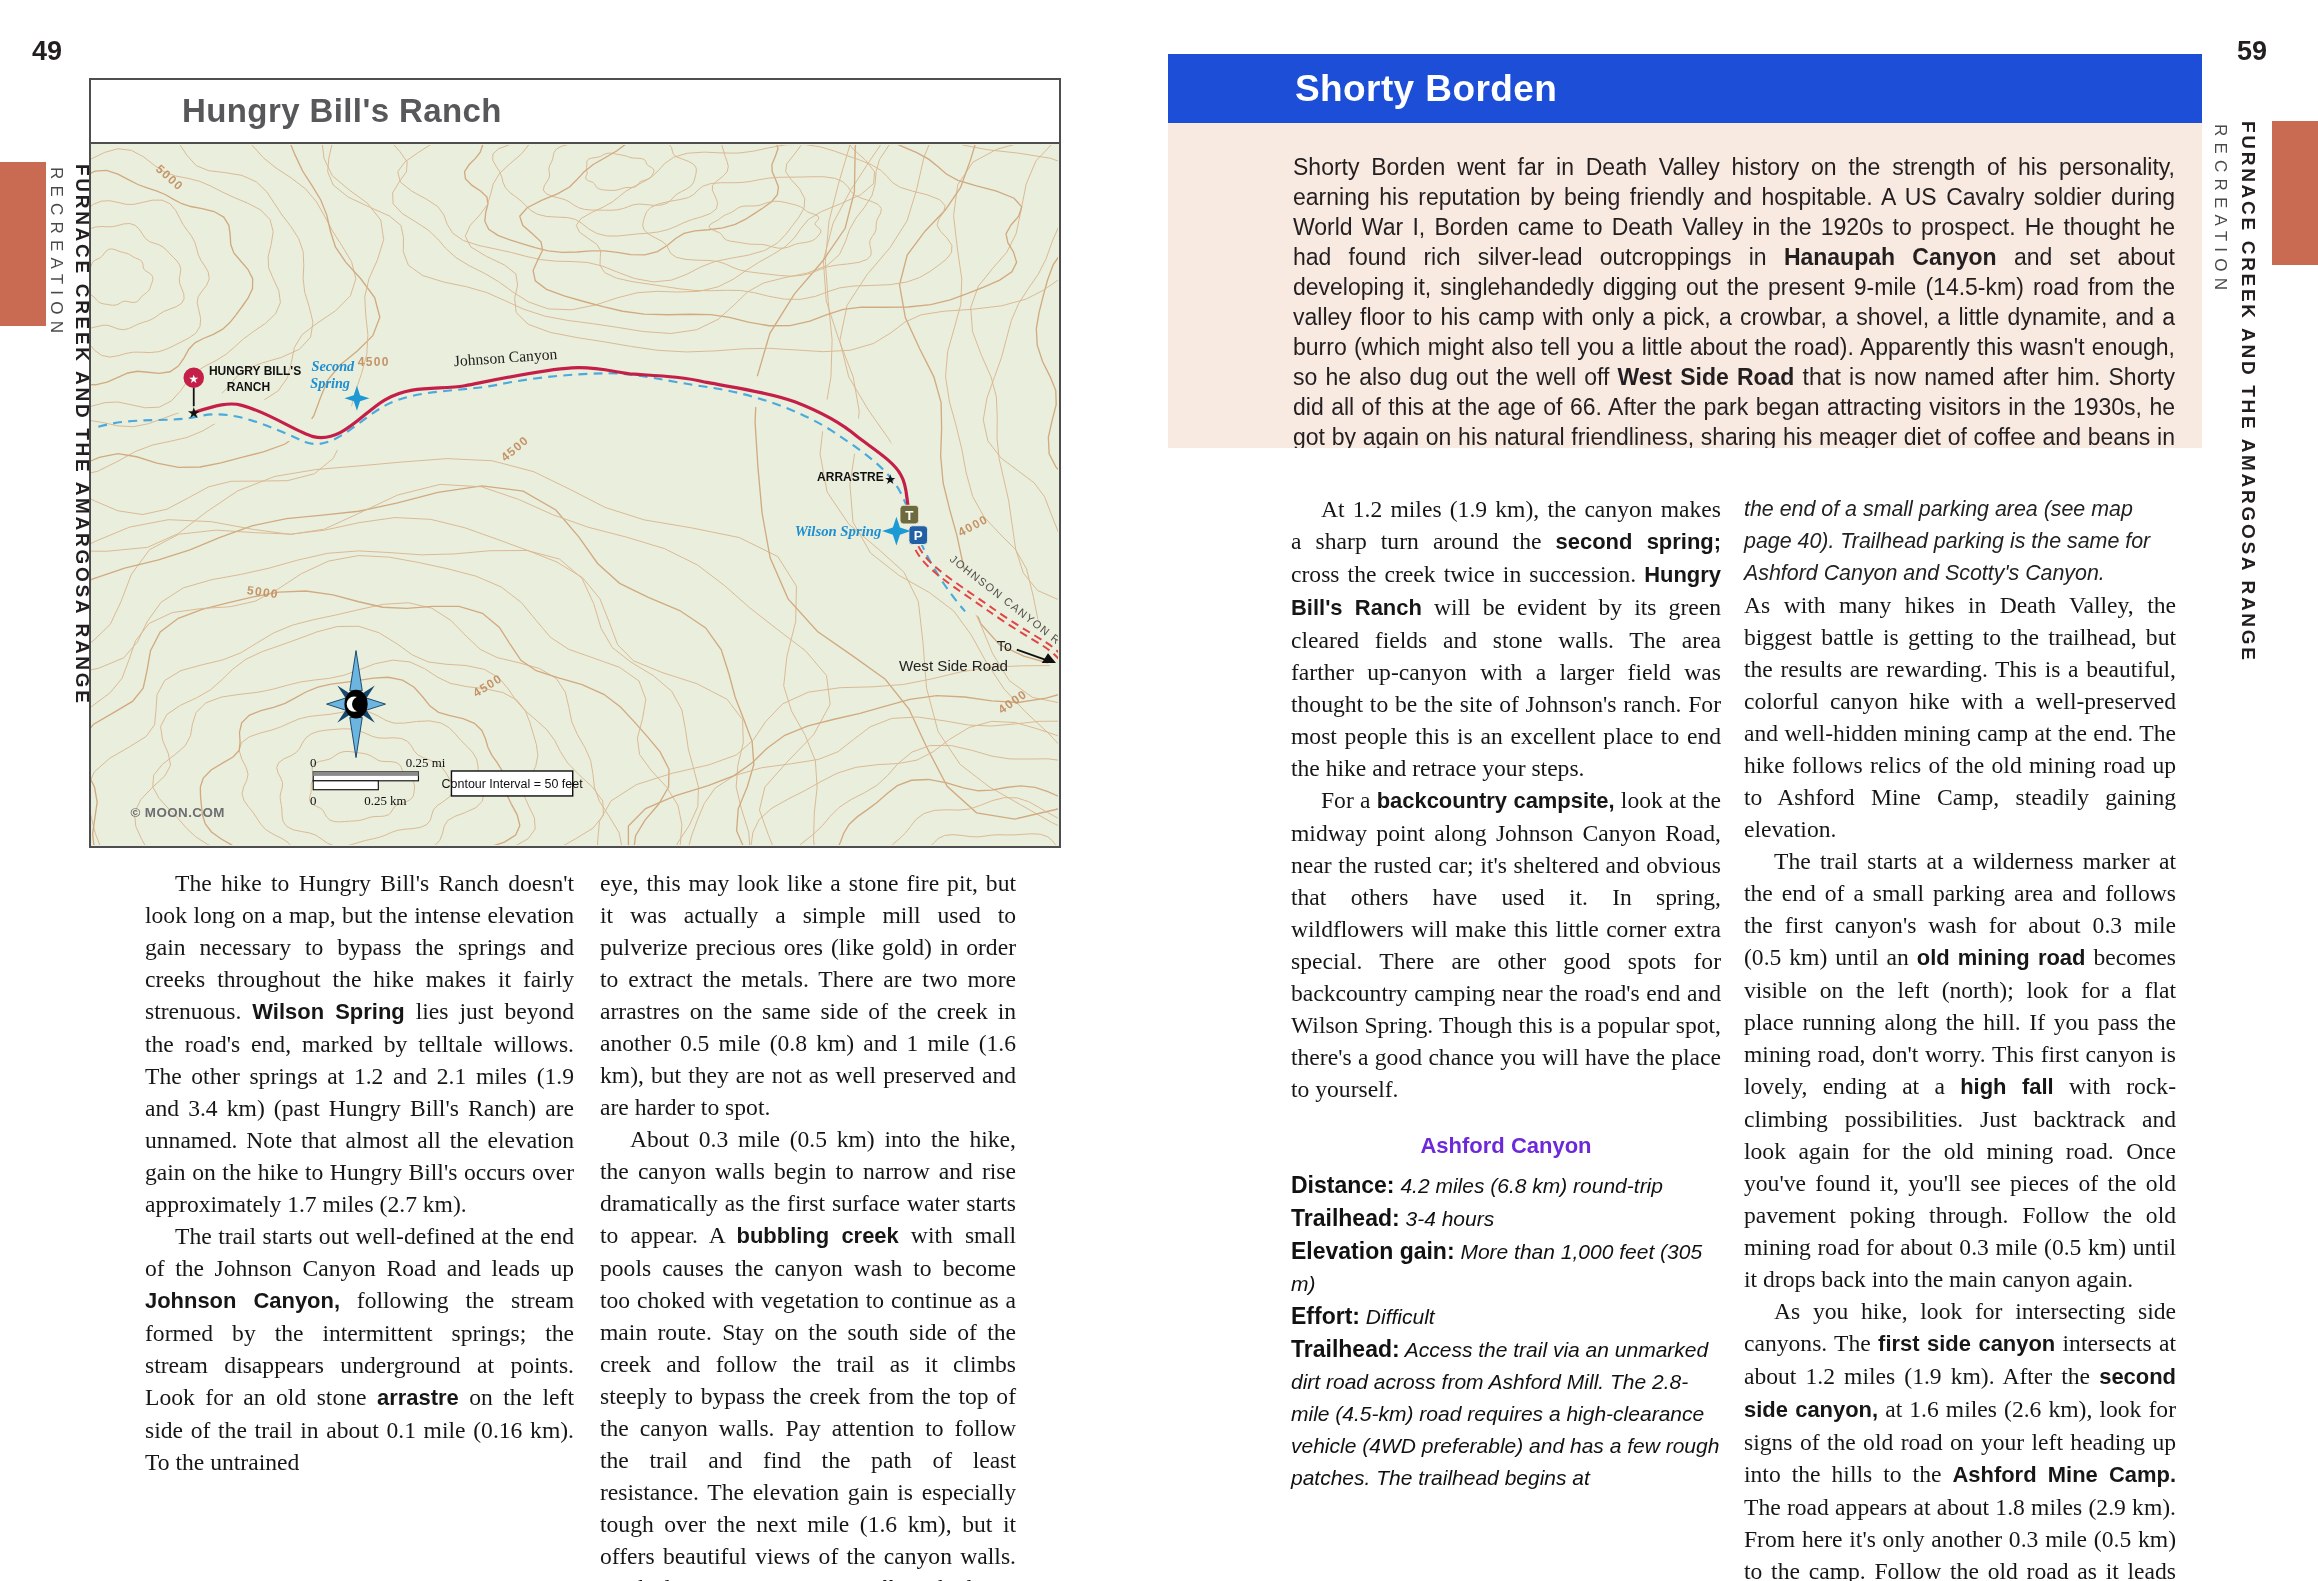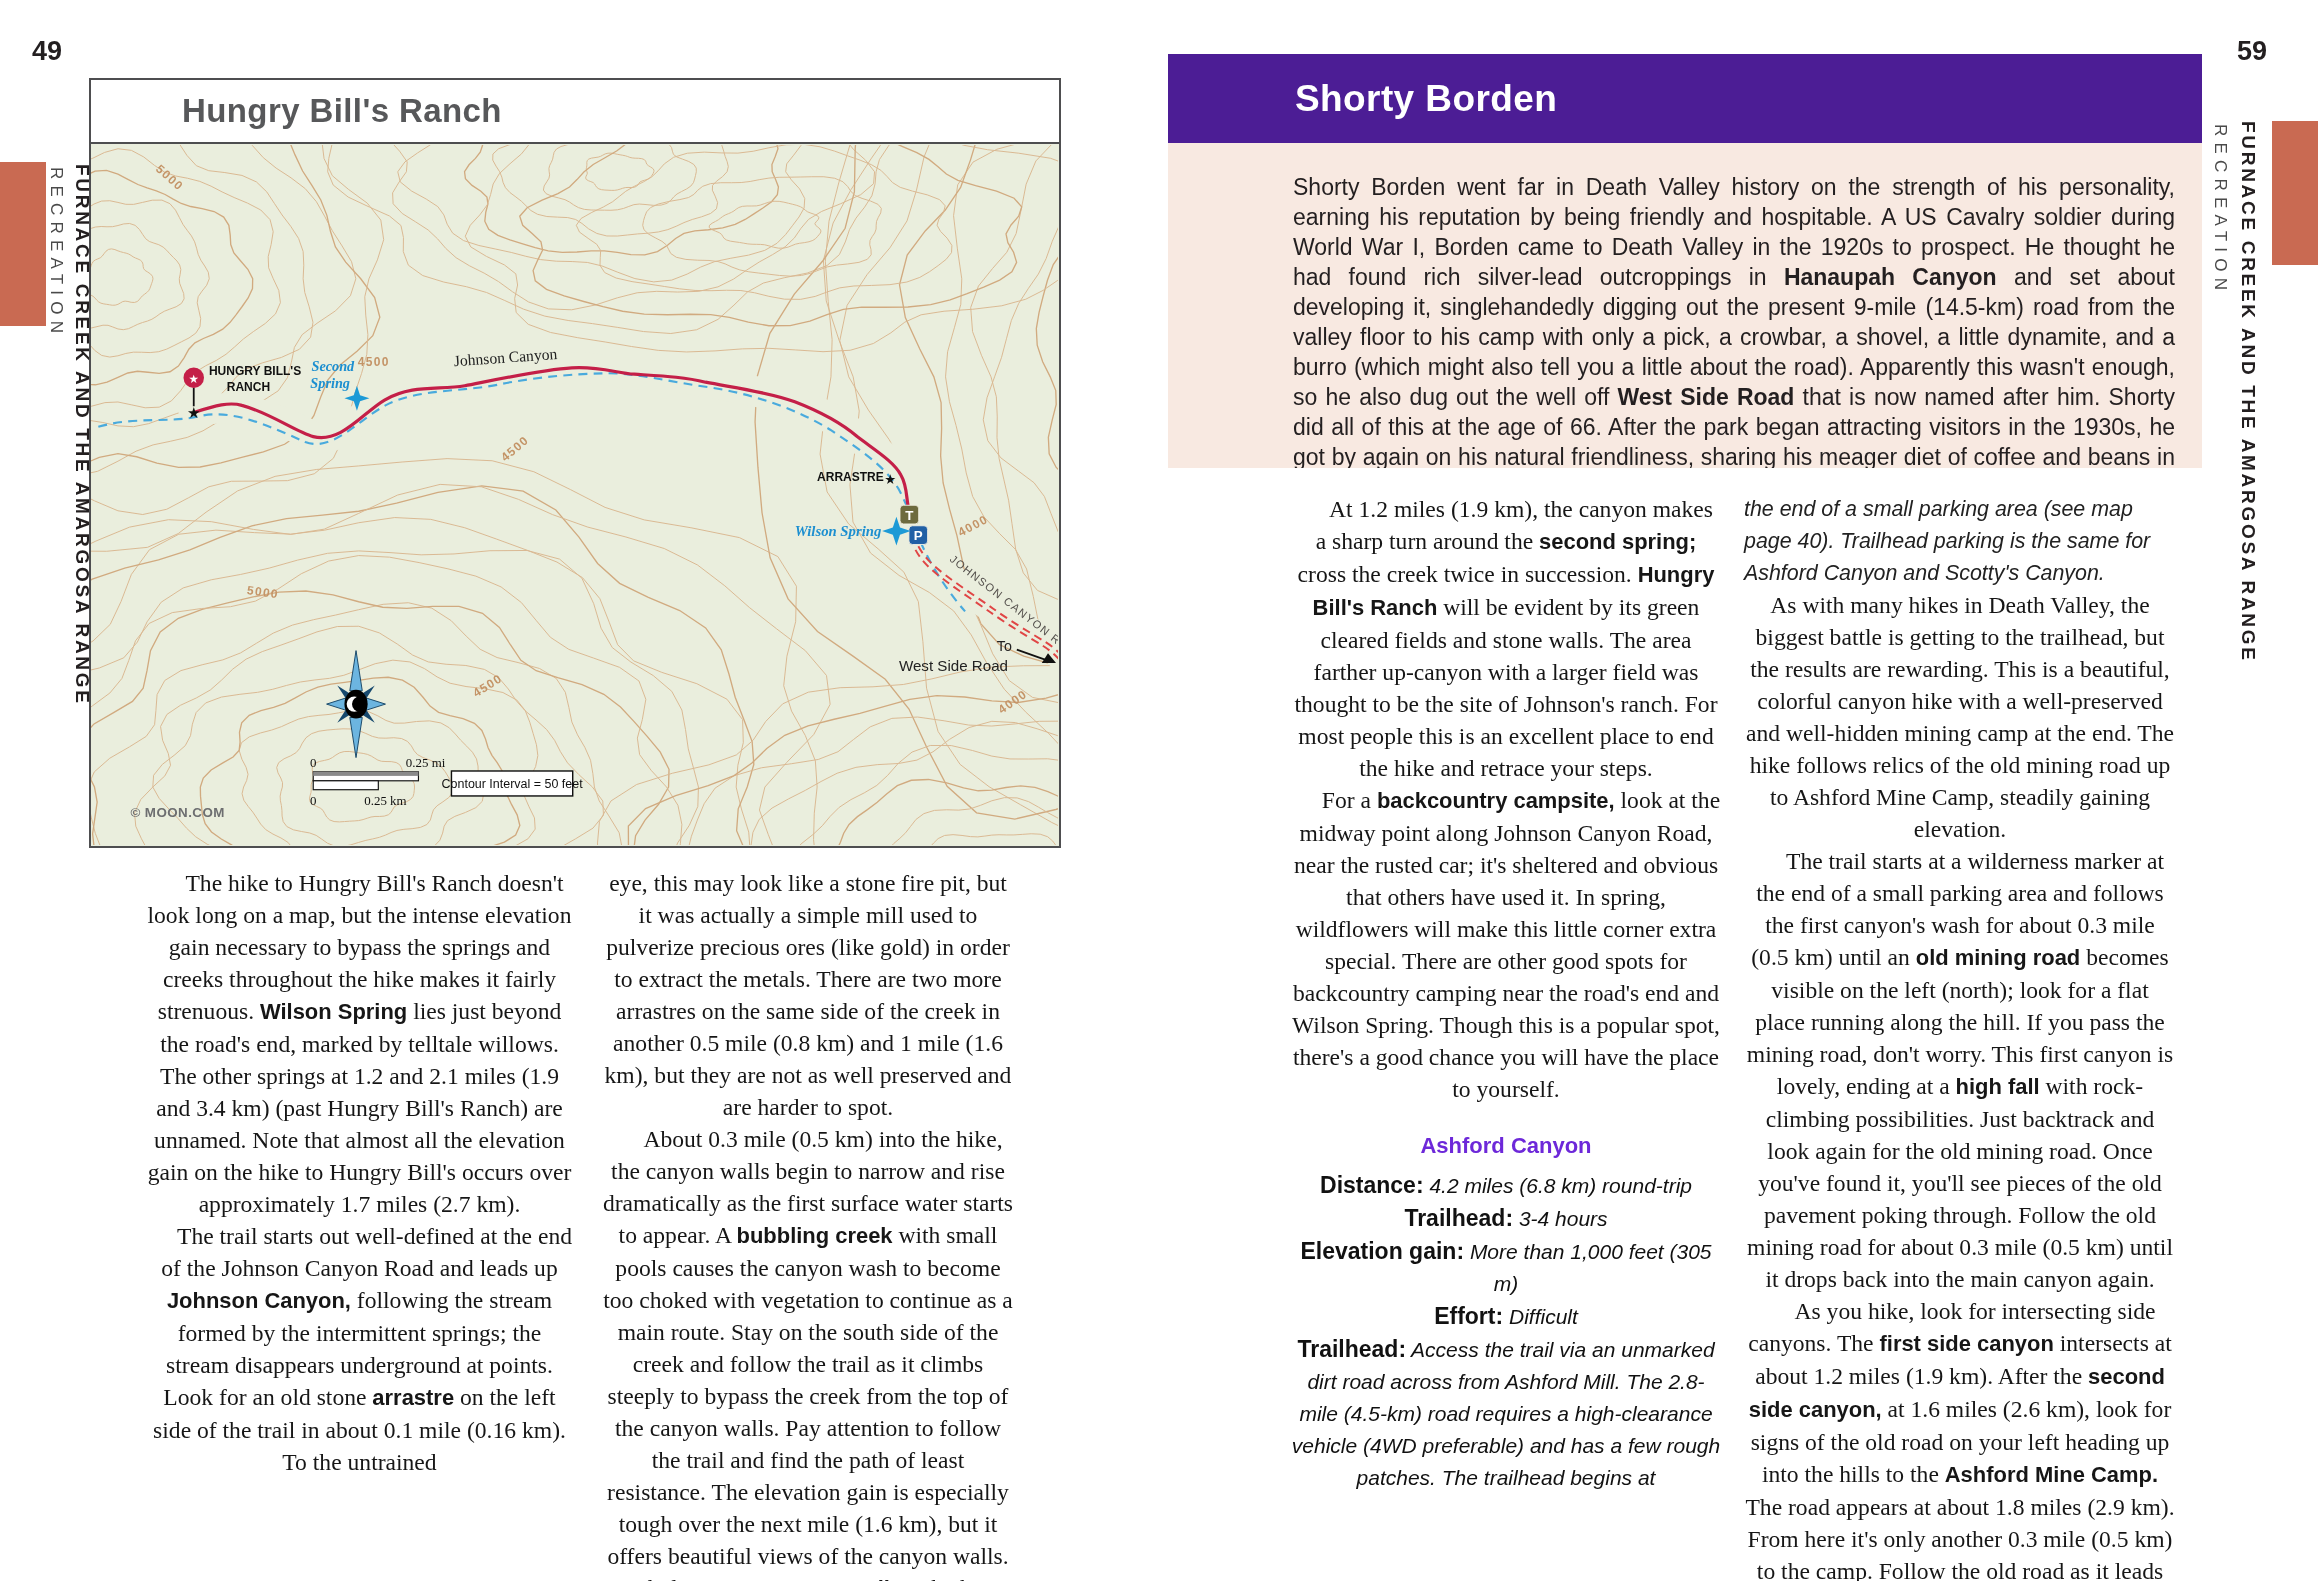--- a/index.html
+++ b/index.html
@@ -16,29 +16,29 @@
   #map-box{left:89px;top:78px;width:972px;height:770px;border:2.7px solid #4e4e50;
            box-sizing:border-box;background:#eaeedd;}
   #map-titlebar{height:62px;background:#ffffff;border-bottom:2.7px solid #4e4e50;
                 display:flex;align-items:center;padding-left:91px;box-sizing:content-box;}
   #map-titlebar h1{margin:0;font-family:"Liberation Sans",sans-serif;font-weight:700;
                    font-size:33px;letter-spacing:0.4px;color:#57585a;}
   #map-svg{position:absolute;left:0;top:65px;}
 
   
   .col{position:absolute;text-align:justify;font-size:23.6px;line-height:32px;color:#161616;}
-  .col p{margin:0;text-align:center;}
+  .col p{margin:0;}
   .col p.ind{text-indent:30px;}
   .col b{font-family:"Liberation Sans","DejaVu Sans",sans-serif;font-weight:700;font-size:0.93em;}
   .col p.note{font-family:"Liberation Sans",sans-serif;font-style:italic;font-size:21.4px;
               line-height:32px;color:#222;text-align:left;}
 
   
   #shorty-box{left:1168px;top:54px;width:1034px;}
-  #shorty-header{height:89px;background:#4c1d95;display:flex;align-items:center;}
+  #shorty-header{height:69px;background:#1d4ed8;display:flex;align-items:center;}
   #shorty-header h2{margin:0;padding-left:127px;font-family:"Liberation Sans",sans-serif;
                     font-weight:700;font-size:37px;color:#ffffff;letter-spacing:0.4px;}
   #shorty-body{height:325px;box-sizing:border-box;background:#f8e9e1;
                padding:29px 27px 0 125px;font-family:"Liberation Sans",sans-serif;
                font-size:23px;line-height:30px;color:#231f20;text-align:justify;overflow:hidden;}
   #shorty-body b{font-weight:700;}
 
   
   .ashford-h{margin:25px 0 7.1px 0;font-family:"Liberation Sans",sans-serif;font-weight:700;
              font-size:22px;color:#6d28d9;text-align:center;}

